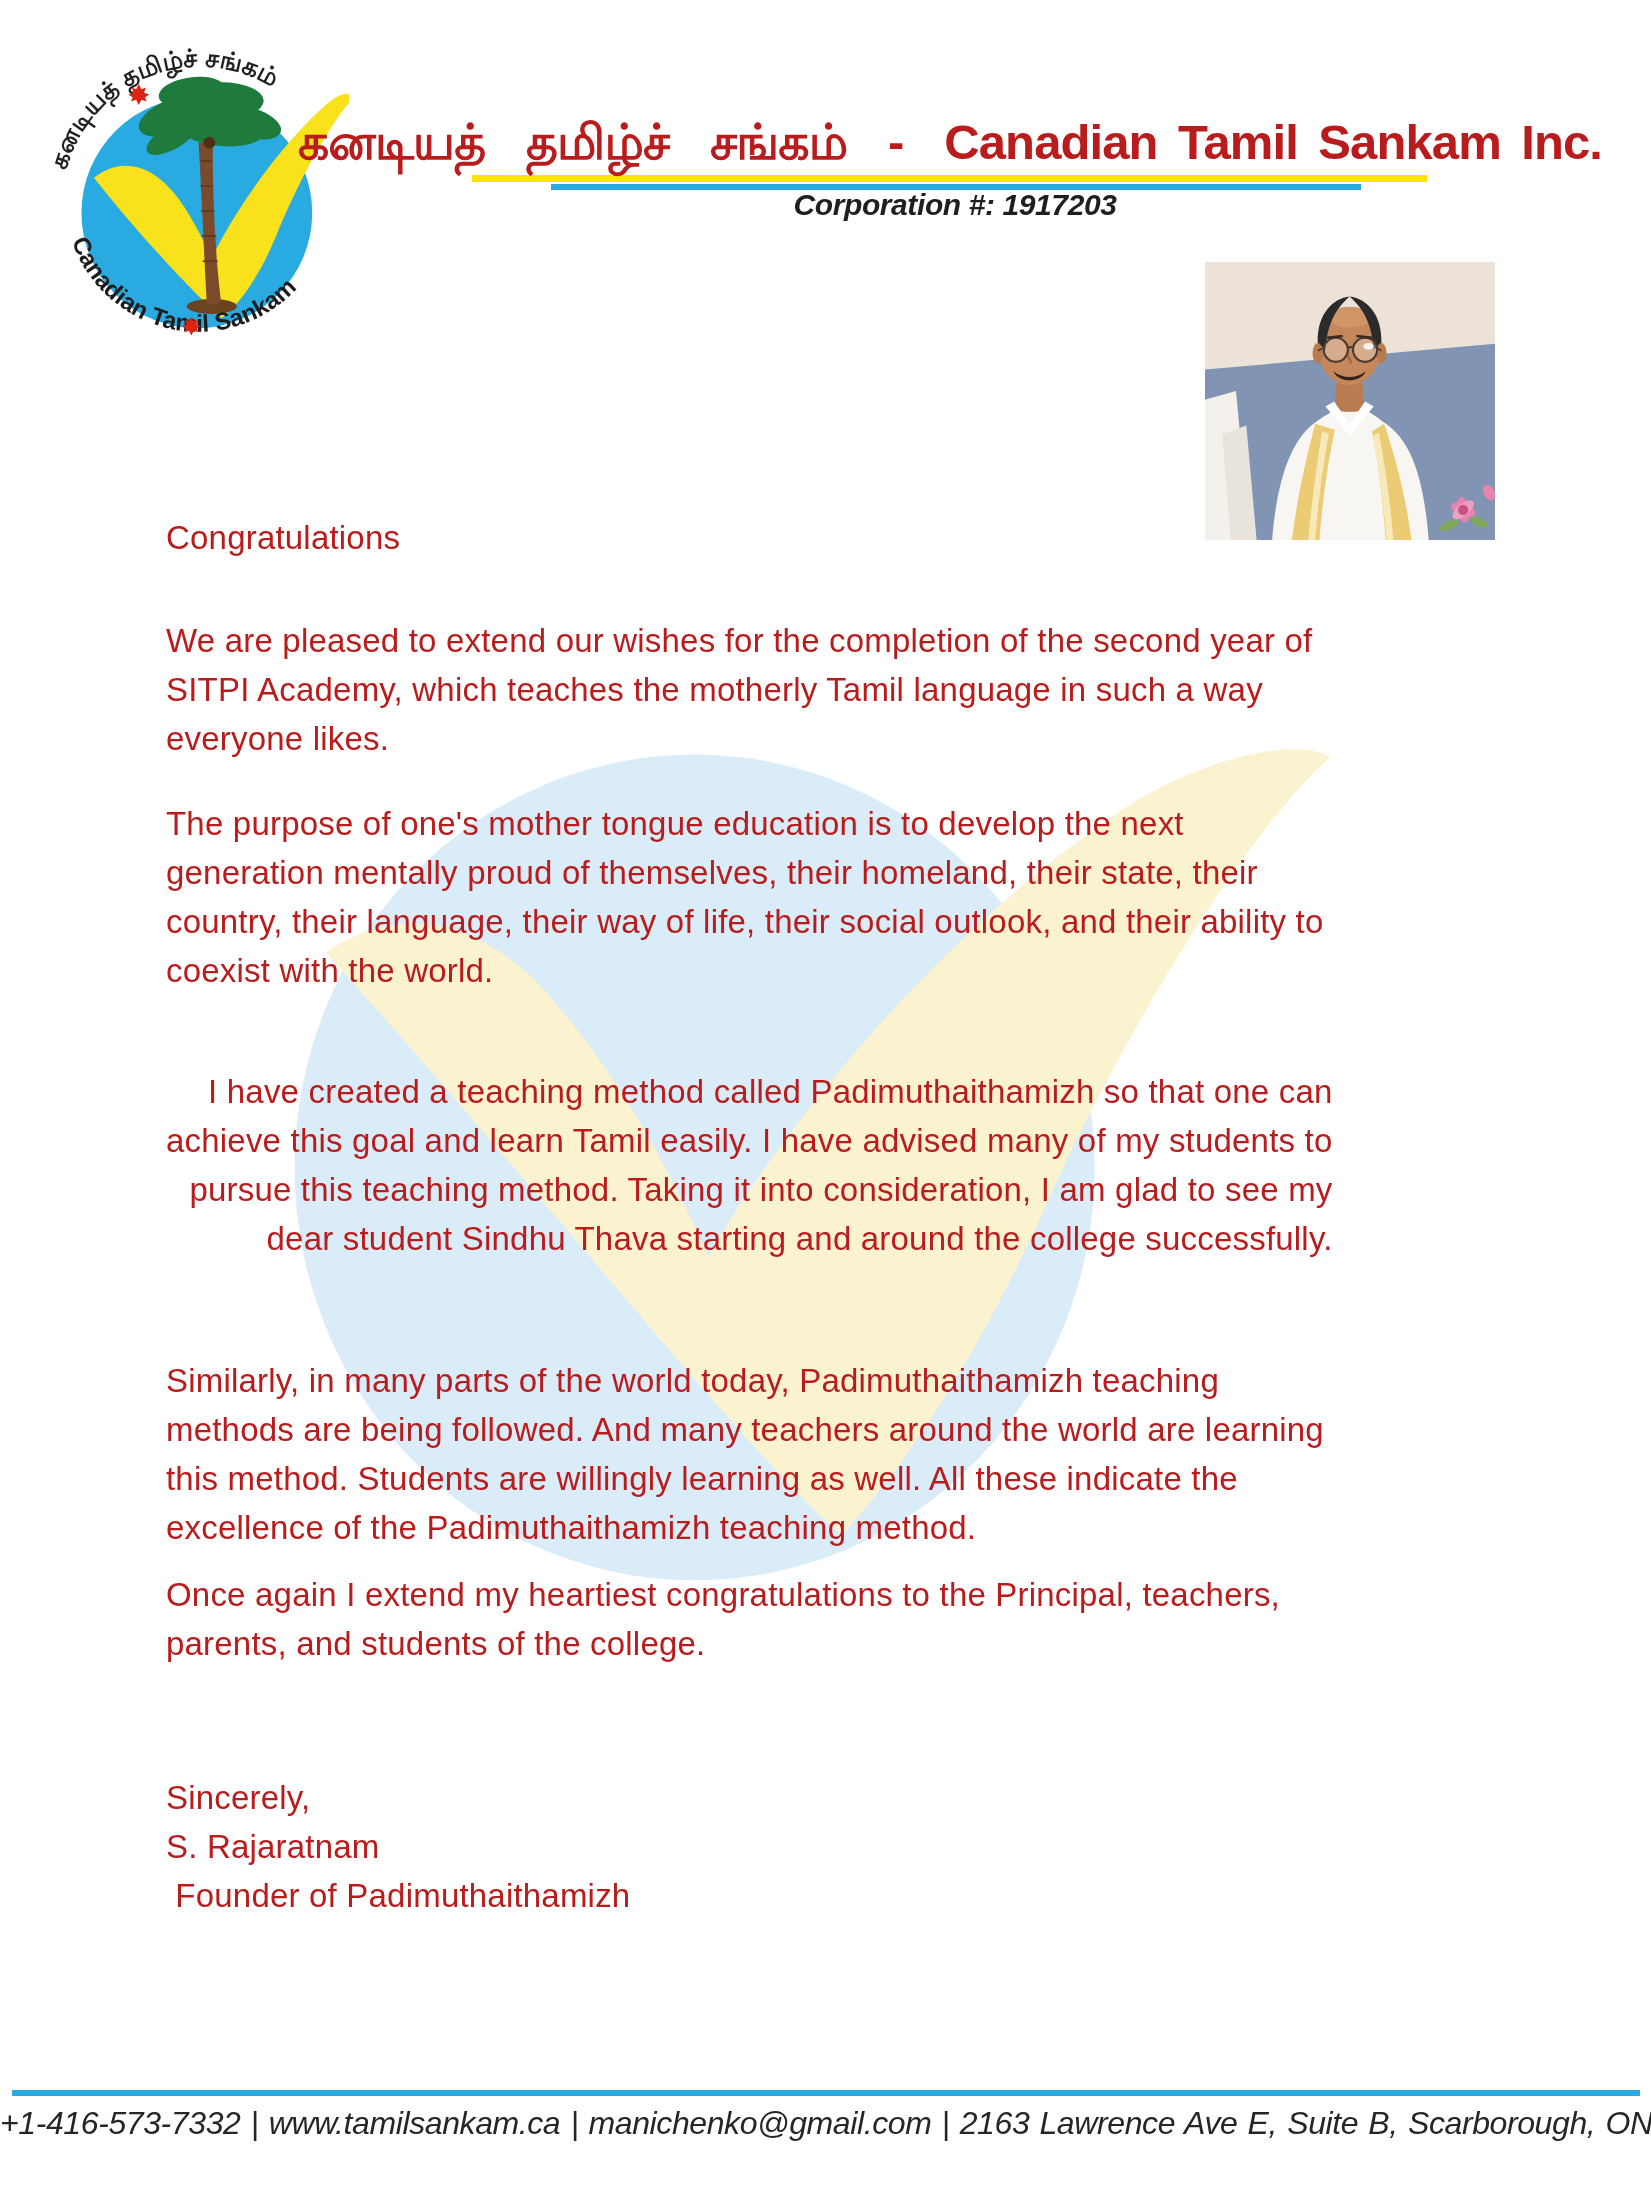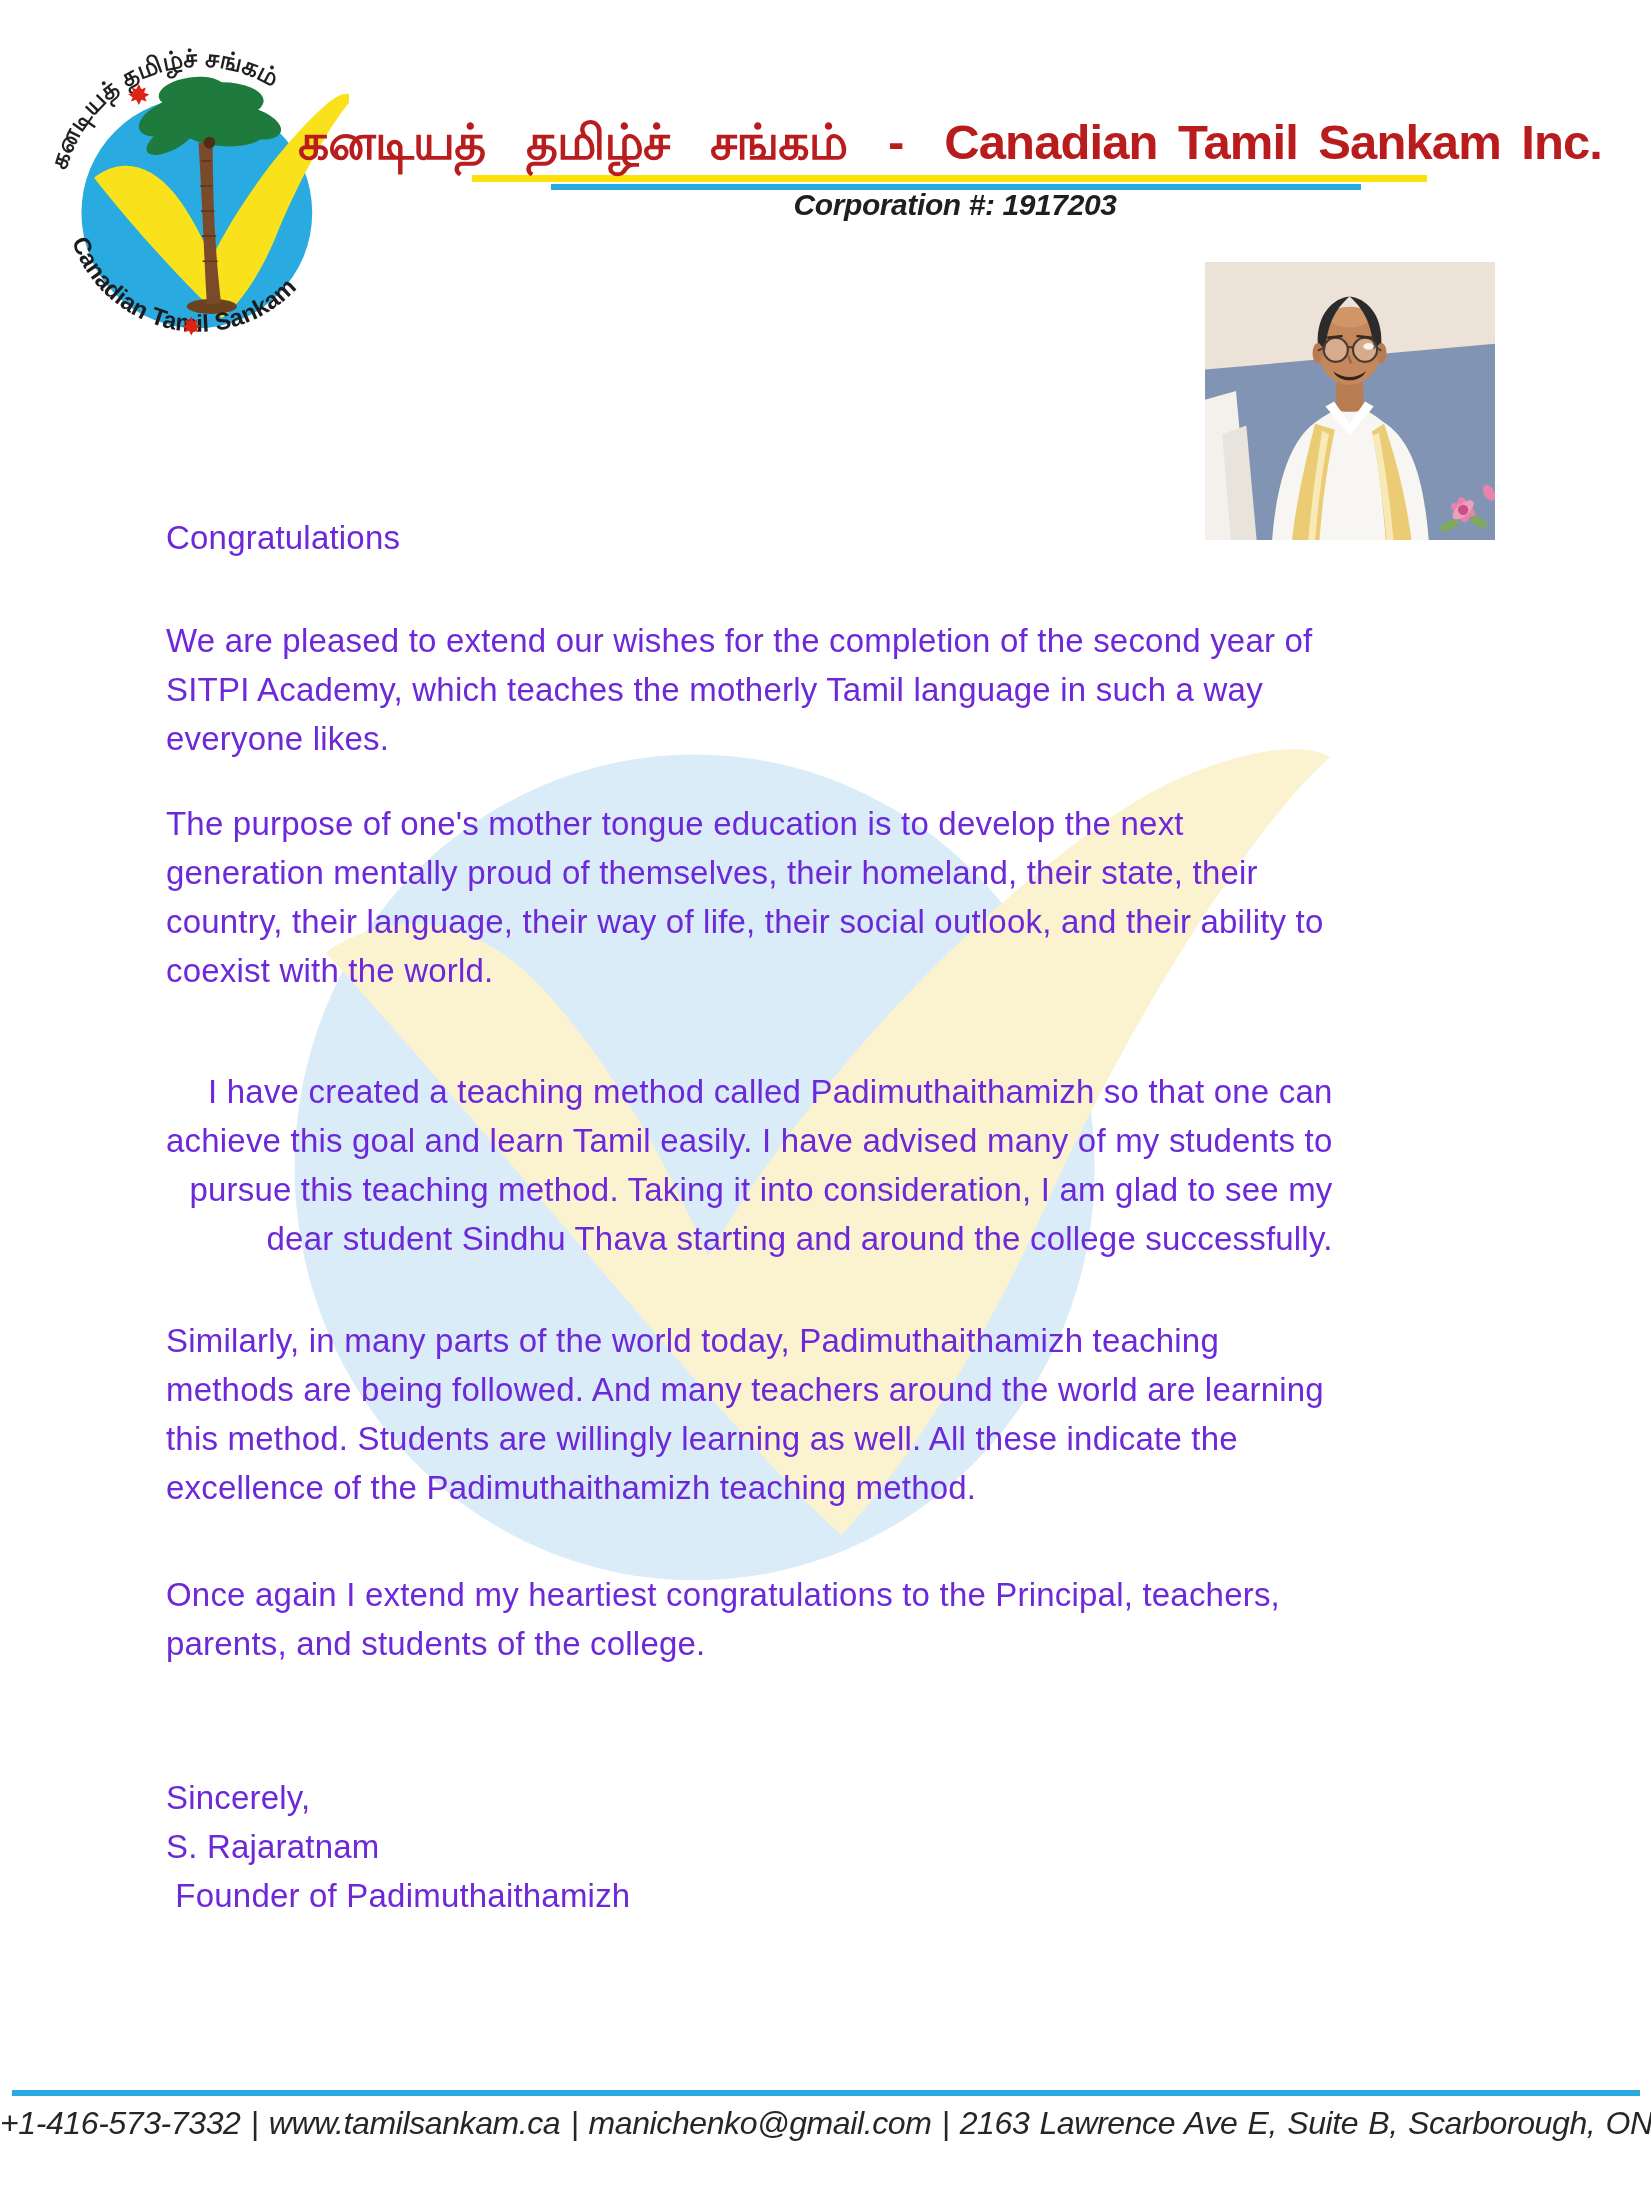--- a/index.html
+++ b/index.html
@@ -22,25 +22,25 @@
     white-space:pre;font-size:30px;font-style:italic;font-weight:600;
     color:#1f1f1f;letter-spacing:-0.4px;z-index:3;
   }
   
   .logo{position:absolute;left:48px;top:33px;width:301px;height:306px;z-index:3;}
   .photo{position:absolute;left:1205px;top:262px;width:290px;height:278px;z-index:3;}
   .watermark{position:absolute;left:274px;top:733px;width:1114px;height:856px;z-index:0;}
   
   .block{position:absolute;left:166px;z-index:2;}
   .line{
-    white-space:pre;font-size:33px;line-height:49px;color:#6d28d9;
+    white-space:pre;font-size:33px;line-height:49px;color:#b91c1c;
     font-weight:400;letter-spacing:0.2px;
   }
   .salutation{top:513px;}
-  .p1{top:616px;} .p2{top:799px;} .p3{top:1067px;text-align:right;} .p4{top:1316px;} .p5{top:1570px;}
+  .p1{top:616px;} .p2{top:799px;} .p3{top:1067px;text-align:right;} .p4{top:1356px;} .p5{top:1570px;}
   .closing{top:1773px;}
   
   .footer-rule{position:absolute;left:12px;top:2090px;width:1628px;height:6px;z-index:2;}
   .footer-text{
     position:absolute;left:0;top:2105px;width:1652px;text-align:center;
     font-size:32px;font-style:italic;font-weight:500;color:#262626;
     letter-spacing:-0.4px;word-spacing:1.7px;z-index:2;white-space:pre;
   }
 </style>
 </head>

